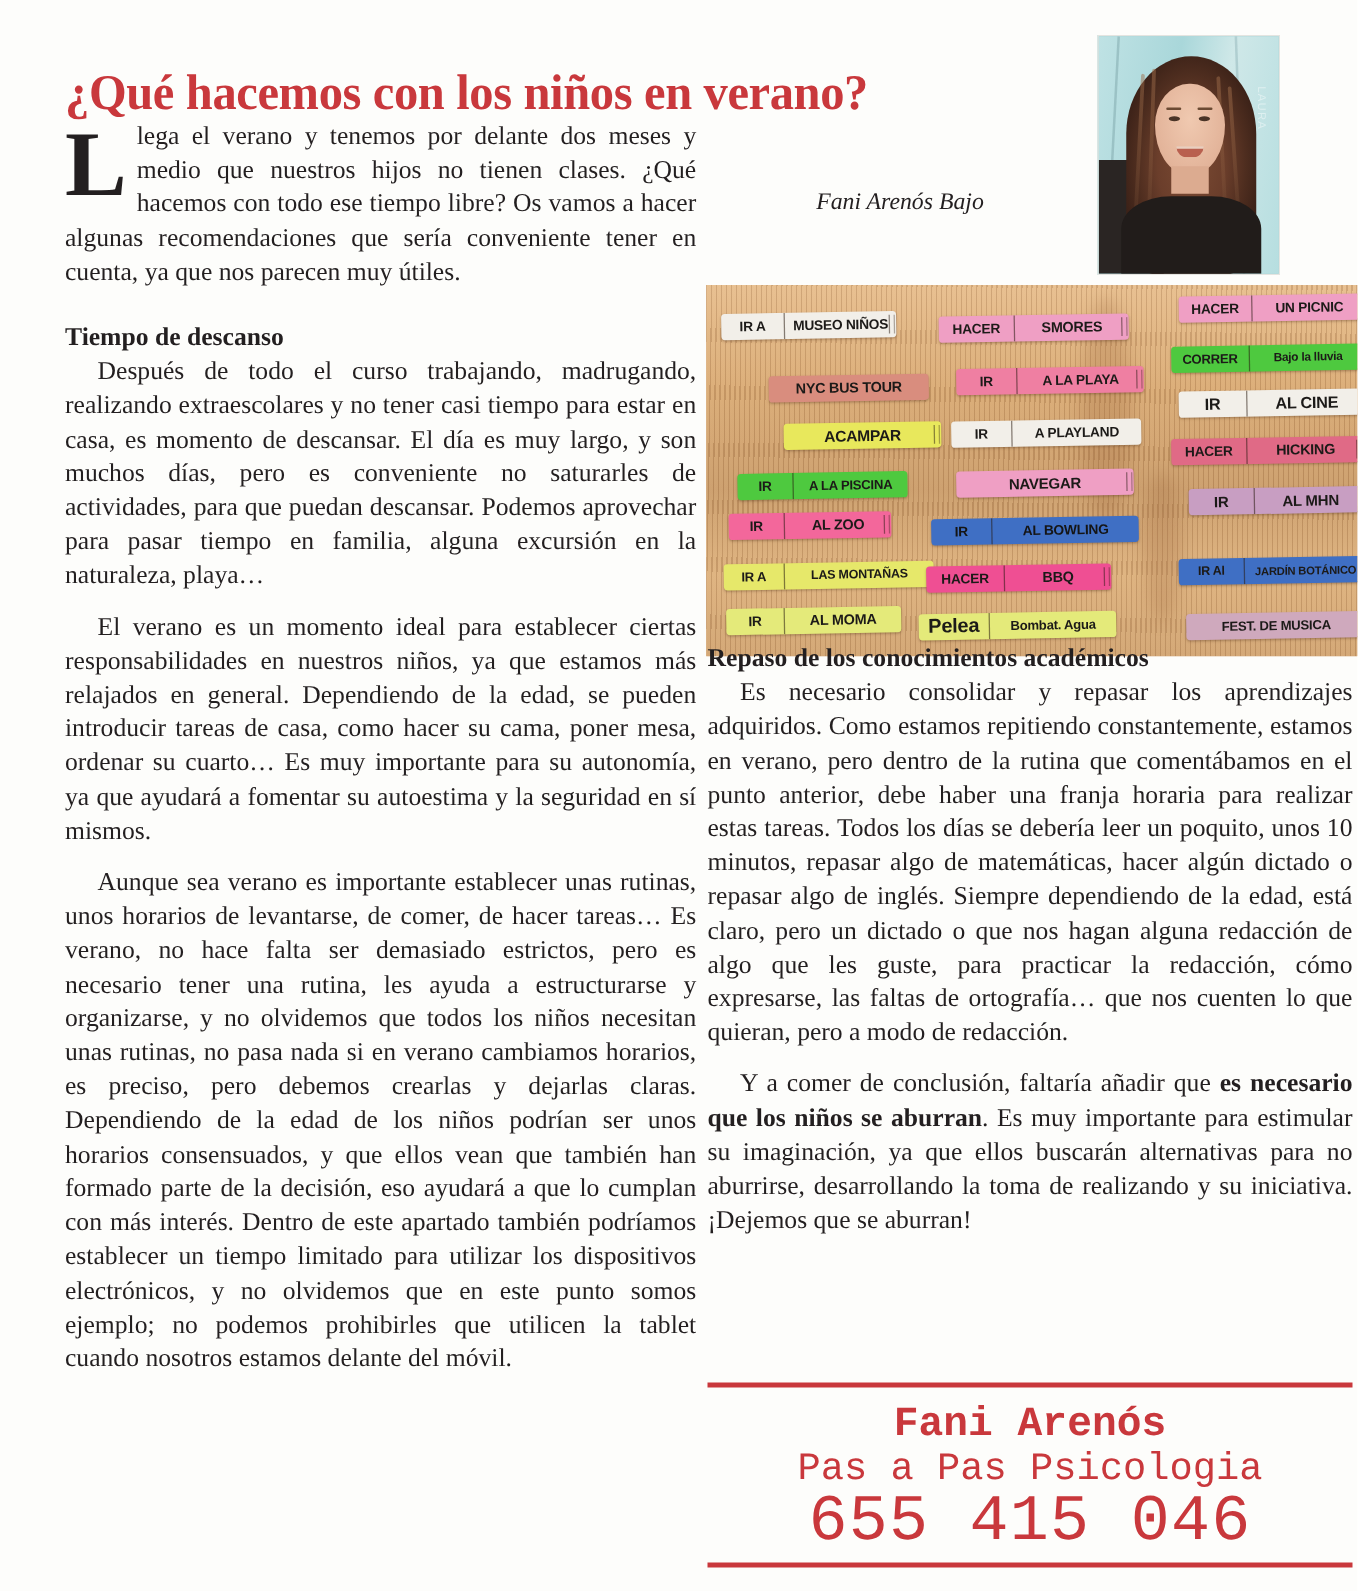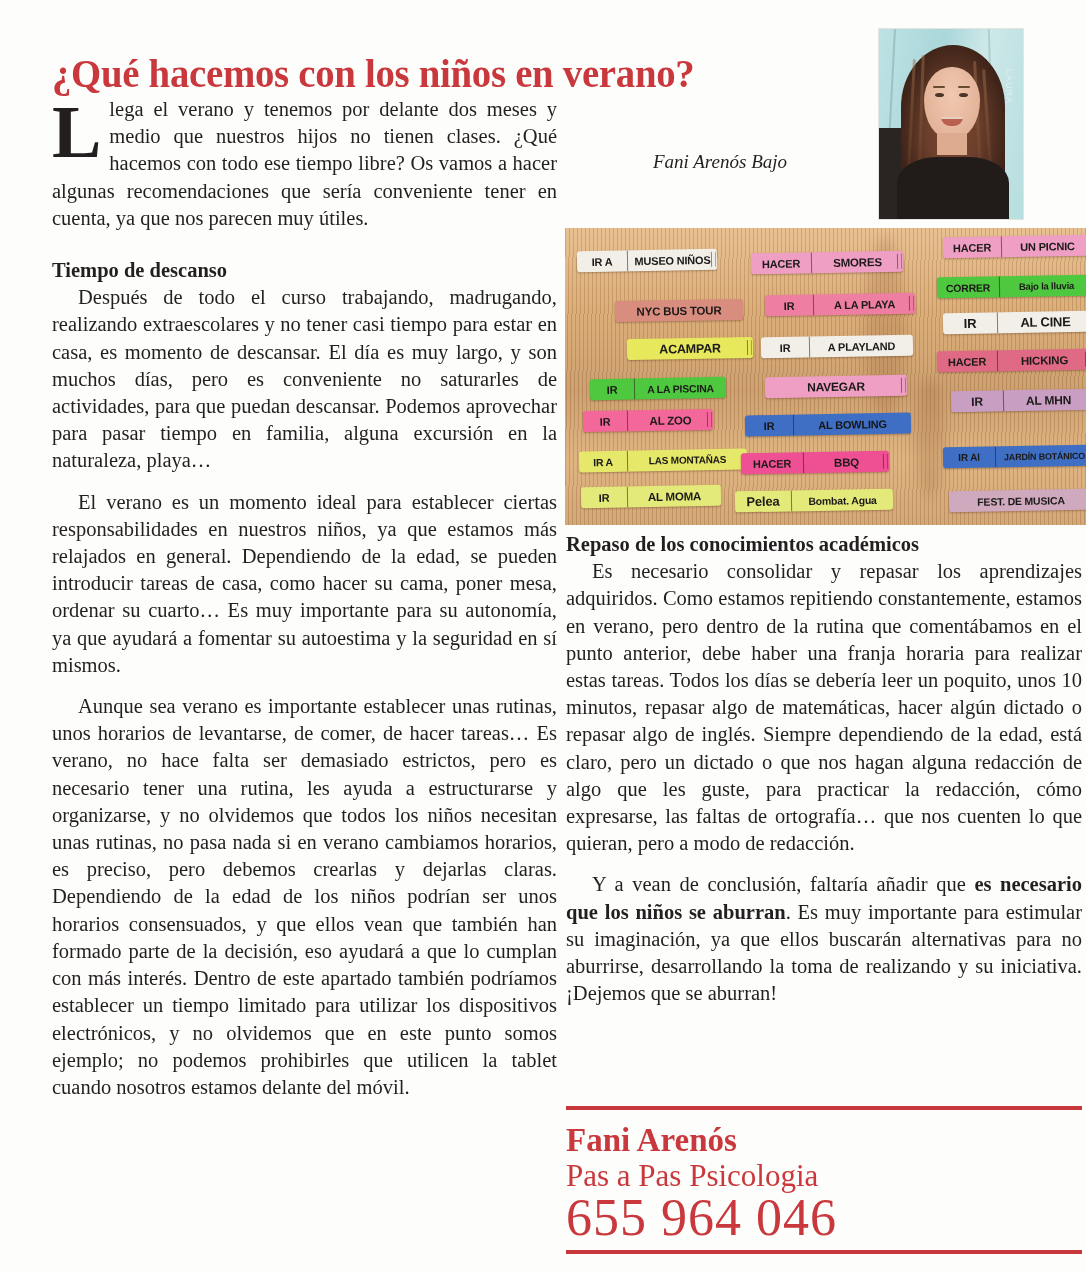--- a/index.html
+++ b/index.html
@@ -206,21 +206,21 @@
   
   .col {
     position: absolute;
     font-size: 20.5px;
     line-height: 27.2px;
     text-align: justify;
     text-justify: inter-word;
     hyphens: manual;
   }
   .col-left  { left: 52px;  top: 96px;  width: 505px; }
-  .col-right { left: 566px; top: 531px; width: 516px; }
+  .col-right { left: 566px; top: 514px; width: 516px; }
 
   .col p { margin: 0; text-indent: 26px; }
   .col p.first { text-indent: 0; }
   .subhead {
     font-weight: 700;
     font-size: 20.5px;
     line-height: 27.2px;
     margin: 11px 0 0 0 !important;
     text-indent: 0 !important;
   }
@@ -237,22 +237,23 @@
   }
   .spacer { height: 14px; }
   b.em { font-weight: 700; }
 
   
   .ad {
     position: absolute;
     left: 566px;
     top: 1106px;
     width: 516px;
-    text-align: left;
+    text-align: center;
     color: #c9383c;
+    font-family: Liberation Mono, monospace;
   }
   .ad .rule {
     height: 4px;
     background: #c9383c;
     width: 100%;
   }
   .ad .rule.bottom { margin-top: 4px; }
   .ad .name {
     font-weight: 700;
     font-size: 33px;
@@ -361,21 +362,21 @@
     <div class="stick" style="left:180px;top:186px;width:166px;background:#3f6fc4;color:#151515;transform:rotate(-1deg);">
       <span class="seg verb" style="flex:0 0 40px;font-size:11px;">IR</span>
       <span class="seg" style="flex:1;font-size:11px;">AL BOWLING</span>
     </div>
     <div class="stick" style="left:176px;top:224px;width:148px;background:#ef4f93;transform:rotate(-1deg);">
       <span class="seg verb" style="flex:0 0 54px;font-size:11px;">HACER</span>
       <span class="seg" style="flex:1;font-size:11.5px;">BBQ</span>
       <span class="tick"></span>
     </div>
     <div class="stick" style="left:170px;top:262px;width:158px;background:#e4ea7a;transform:rotate(-1deg);">
-      <span class="seg verb" style="flex:0 0 48px;font-size:13px;">Pelea</span>
+      <span class="seg verb" style="flex:0 0 48px;font-size:16px;">Pelea</span>
       <span class="seg" style="flex:1;font-size:10.5px;">Bombat. Agua</span>
     </div>
 
     <div class="stick" style="left:378px;top:8px;width:150px;background:#ef9fc4;transform:rotate(-1deg);">
       <span class="seg verb" style="flex:0 0 50px;font-size:11px;">HACER</span>
       <span class="seg" style="flex:1;font-size:11px;">UN PICNIC</span>
 
     </div>
     <div class="stick" style="left:372px;top:48px;width:156px;background:#4ec93f;transform:rotate(-1deg);">
       <span class="seg verb" style="flex:0 0 54px;font-size:10.5px;">CORRER</span>
@@ -411,24 +412,24 @@
     <div class="spacer"></div>
     <p>El verano es un momento ideal para establecer ciertas responsabilidades en nuestros niños, ya que estamos más relajados en general. Dependiendo de la edad, se pueden introducir tareas de casa, como hacer su cama, poner mesa, ordenar su cuarto… Es muy importante para su autonomía, ya que ayudará a fomentar su autoestima y la seguridad en sí mismos.</p>
     <div class="spacer"></div>
     <p>Aunque sea verano es importante establecer unas rutinas, unos horarios de levantarse, de comer, de hacer tareas… Es verano, no hace falta ser demasiado estrictos, pero es necesario tener una rutina, les ayuda a estructurarse y organizarse, y no olvidemos que todos los niños necesitan unas rutinas, no pasa nada si en verano cambiamos horarios, es preciso, pero debemos crearlas y dejarlas claras. Dependiendo de la edad de los niños podrían ser unos horarios consensuados, y que ellos vean que también han formado parte de la decisión, eso ayudará a que lo cumplan con más interés. Dentro de este apartado también podríamos establecer un tiempo limitado para utilizar los dispositivos electrónicos, y no olvidemos que en este punto somos ejemplo; no podemos prohibirles que utilicen la tablet cuando nosotros estamos delante del móvil.</p>
   </div>
 
   <div class="col col-right">
     <p class="subhead tight">Repaso de los conocimientos académicos</p>
     <p>Es necesario consolidar y repasar los aprendizajes adquiridos. Como estamos repitiendo constantemente, estamos en verano, pero dentro de la rutina que comentábamos en el punto anterior, debe haber una franja horaria para realizar estas tareas. Todos los días se debería leer un poquito, unos 10 minutos, repasar algo de matemáticas, hacer algún dictado o repasar algo de inglés. Siempre dependiendo de la edad, está claro, pero un dictado o que nos hagan alguna redacción de algo que les guste, para practicar la redacción, cómo expresarse, las faltas de ortografía… que nos cuenten lo que quieran, pero a modo de redacción.</p>
     <div class="spacer"></div>
-    <p><span>Y a vean de conclusión, faltaría añadir que </span><b class="em">es necesario que los niños se aburran</b><span>. Es muy importante para estimular su imaginación, ya que ellos buscarán alternativas para no aburrirse, desarrollando la toma de realizando y su iniciativa. ¡Dejemos que se aburran!</span></p>
+    <p><span>Y a comer de conclusión, faltaría añadir que </span><b class="em">es necesario que los niños se aburran</b><span>. Es muy importante para estimular su imaginación, ya que ellos buscarán alternativas para no aburrirse, desarrollando la toma de realizando y su iniciativa. ¡Dejemos que se aburran!</span></p>
   </div>
 
   <div class="ad">
     <div class="rule"></div>
     <div class="name">Fani Arenós</div>
     <div class="sub">Pas a Pas Psicologia</div>
-    <div class="phone">655 964 046</div>
+    <div class="phone">655 415 046</div>
     <div class="rule bottom"></div>
   </div>
 
 </div>
 
 </body></html>

